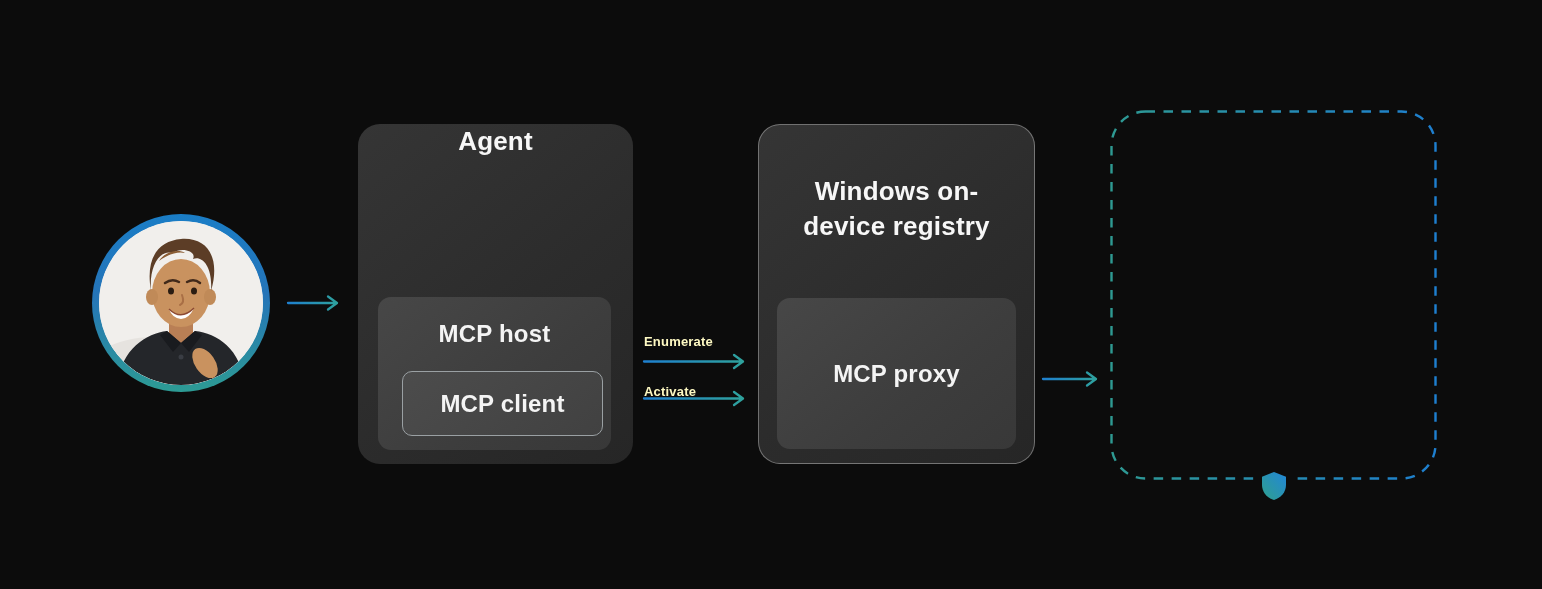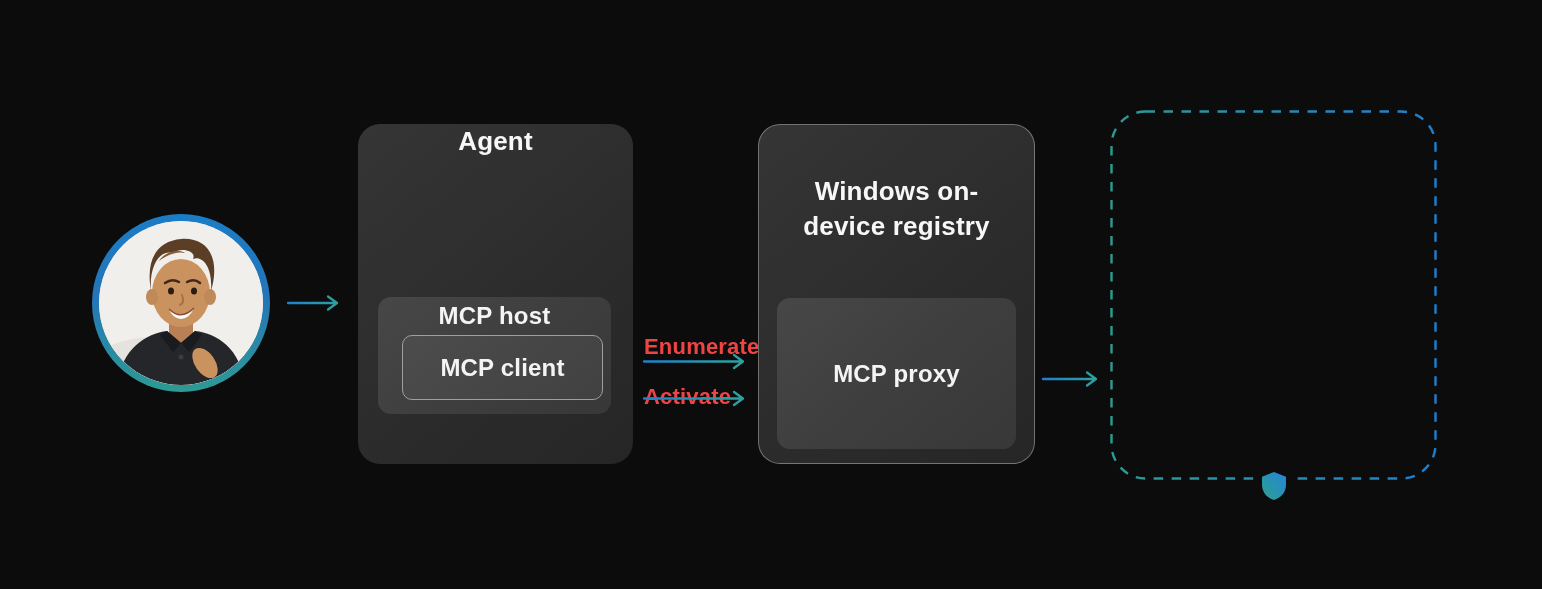--- a/index.html
+++ b/index.html
@@ -35,35 +35,35 @@
   .title-registry{margin-top:49px;}
   .title-registry .wrap{width:220px;margin:0 auto;}
   .title-connectors{margin-top:44px;line-height:37px;}
   .title-connectors .wrap{width:200px;margin:0 auto;}
 
   
   .inner-box{
     position:absolute;border-radius:13px;
     background:linear-gradient(140deg,#474747 0%,#3d3d3d 60%,#383838 100%);
   }
-  .host-box{left:20px;top:173px;width:233px;height:117px;display:flex;flex-direction:column;}
+  .host-box{left:20px;top:173px;width:233px;height:153px;display:flex;flex-direction:column;}
   .host-label{flex:1;display:flex;align-items:center;justify-content:center;}
   .client-box{
     margin:0 8px 14px 24px;height:65px;border-radius:10px;
     background:linear-gradient(140deg,#4c4c4c 0%,#414141 100%);
     border:1px solid #9aa0a3;
     display:flex;align-items:center;justify-content:center;
   }
   .proxy-box{left:18px;top:173px;width:239px;height:151px;display:flex;align-items:center;justify-content:center;}
   .server-box{left:25px;top:170px;width:248px;height:148px;display:flex;align-items:center;justify-content:center;border-radius:14px;}
 
   .inner-label{font-size:24px;font-weight:700;color:#f4f4f4;letter-spacing:.2px;}
 
   
-  .edge-label{font-size:22px;font-weight:700;color:#ef4444;letter-spacing:.2px;}
+  .edge-label{font-size:13px;font-weight:700;color:#fef9c3;letter-spacing:.2px;}
   .lbl-enumerate{left:644px;top:334px;}
   .lbl-activate{left:644px;top:384px;}
 
   
   .dashed-boundary{left:1110px;top:110px;width:327px;height:370px;}
 
   
   .shield-wrap{
     left:1254px;top:468px;width:40px;height:36px;background:#0c0c0c;
     display:flex;align-items:center;justify-content:center;

